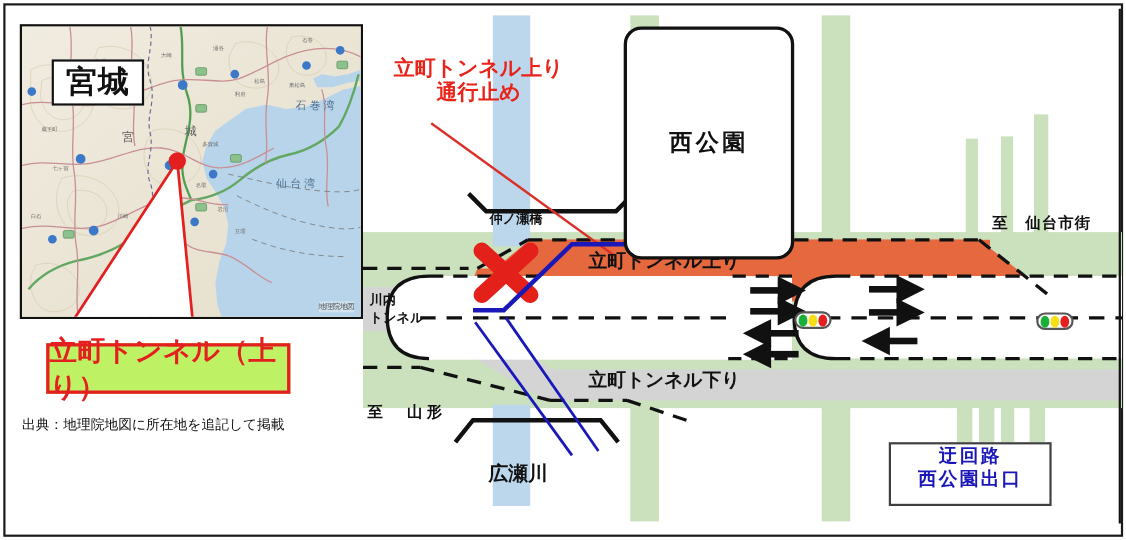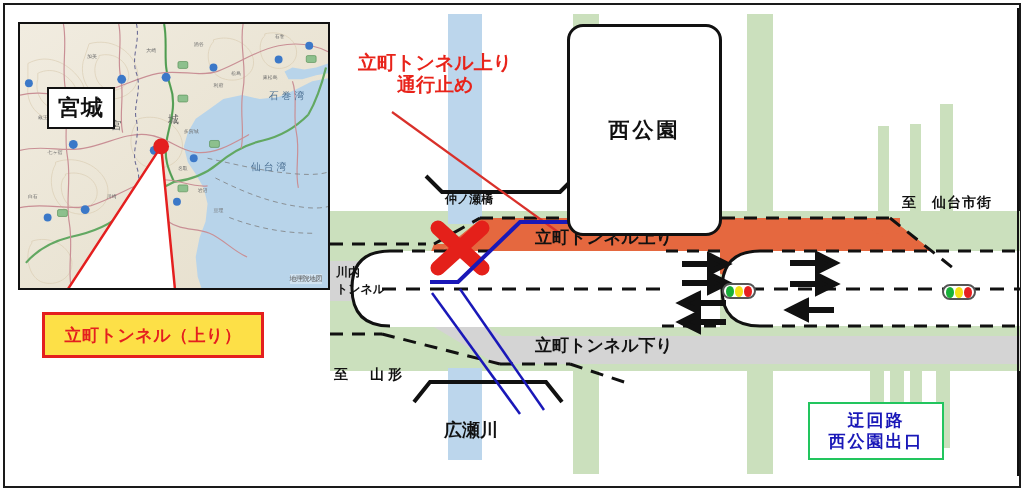--- a/index.html
+++ b/index.html
@@ -31,47 +31,46 @@
     border: 2px solid #111;
     box-sizing: border-box;
     overflow: hidden;
     background: #efe9dc;
   }
   #map-canvas { position:absolute; inset:0; }
 
   #pref-label {
     position: absolute;
     left: 27px; top: 30px;
-    width: 68px; height: 42px;
+    width: 84px; height: 42px;
     background: #ffffff;
     border: 2px solid #111;
     box-sizing: border-box;
     display: flex; align-items: center; justify-content: center;
-    font-size: 22px; font-weight: bold; color: #111;
+    font-size: 28px; font-weight: bold; color: #111;
     letter-spacing: 1px;
     z-index: 6;
-    margin-top: 33px;
   }
   #map-credit {
     position: absolute;
     right: 6px; bottom: 4px;
     font-size: 7px; color: #555;
     background: rgba(255,255,255,.35);
     letter-spacing: -0.5px;
     z-index: 6;
   }
   #callout-box {
     position: absolute;
     left: 42px; top: 312px;
     width: 222px; height: 46px;
     border: 3px solid #e41f1f;
-    background: #fde047;
+    background: #bef264;
     box-sizing: border-box;
     display: flex; align-items: center; justify-content: center;
-    color: #e41f1f; font-size: 17px; font-weight: bold;
+    color: #e41f1f; font-size: 25px; font-weight: bold;
     letter-spacing: 0.5px;
     z-index: 7;
   }
   #source-note {
     position: absolute;
     left: 20px; top: 378px;
     font-size: 12.5px; color: #111;
     letter-spacing: 0px;
   }
 
@@ -111,25 +110,25 @@
     box-sizing: border-box;
     display: flex; align-items: center; justify-content: center;
     z-index: 3;
   }
   #nishi-park { left: 237px; top: 18px; width: 155px; height: 212px; }
   #tachimachi-school { left: 440px; top: 22px; width: 90px; height: 180px; }
 
   #detour-box {
     position: absolute;
     left: 478px; top: 396px;
-    width: 136px; height: 58px;
-    border: 2px solid #22c55e;
-    background: #ffffff;
-    box-sizing: border-box;
-    display: flex; align-items: center; justify-content: center;
+    width: 148px; height: 58px;
+    border: 2px solid #404040;
+    background: #ffffff;
+    box-sizing: border-box;
+    display: flex; justify-content: center;
     z-index: 8;
   }
   #detour-box .lbl { color:#1a18b8; font-size: 17px; font-weight: bold; text-align:center; line-height:1.25; letter-spacing: 2px;}
 
   .signal {
     position: absolute;
     width: 34px; height: 16px;
     background: #ffffff;
     border: 2px solid #555;
     border-radius: 9px;
@@ -272,20 +271,21 @@
 
       <path d="M143,124 L28,300 L160,300 Z" fill="#ffffff" stroke="#e41f1f" stroke-width="2.5"></path>
 
       <circle cx="143" cy="124" r="8" fill="#e41f1f"></circle>
     </svg>
     <div id="pref-label">宮城</div>
     <div id="map-credit">地理院地図</div>
   </div>
 
   <div id="callout-box">立町トンネル（上り）</div>
+  <div id="source-note">出典：地理院地図に所在地を追記して掲載</div>
 
   <div id="diagram">
 
     <svg id="diag-svg" width="690" height="479" viewBox="0 0 690 479">
       <defs>
         <marker id="bluearrow" markerWidth="9" markerHeight="9" refX="1" refY="3.2" orient="auto" markerUnits="strokeWidth">
           <path d="M0,0 L8,3.2 L0,6.4 z" fill="#1a18b8"></path>
         </marker>
       </defs>
 

